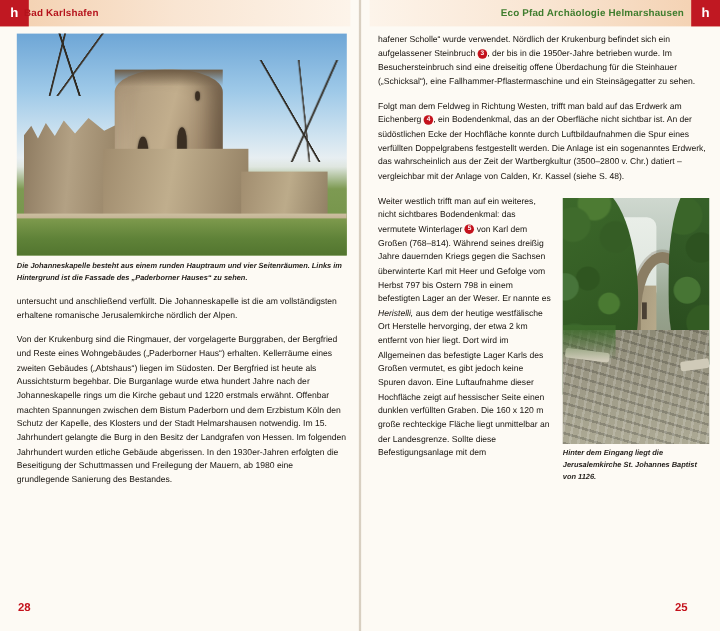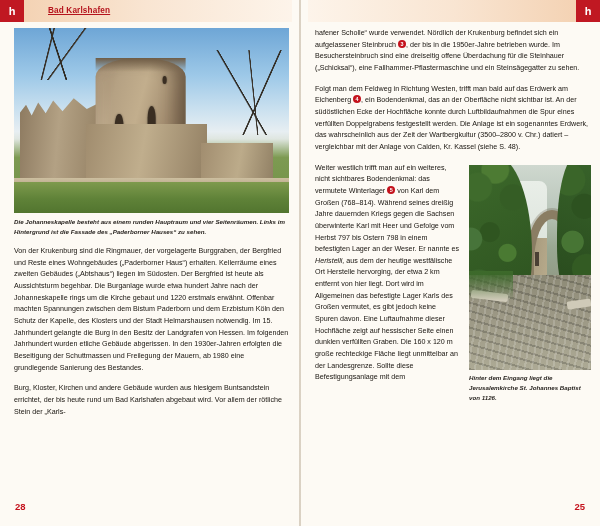--- a/index.html
+++ b/index.html
@@ -22,21 +22,21 @@
   .page-left .rh-band{left:0;right:8px;
     background:linear-gradient(to right,#f3cfae,#f9e5d2,#fdf4ea);}
   .page-right .rh-band{left:8px;right:0;
     background:linear-gradient(to left,#f3cfae,#f9e5d2,#fdf4ea);}
   .logo{position:absolute;top:0;width:24px;height:22px;background:#c01822;
     color:#fff;font-weight:bold;font-size:11px;line-height:22px;text-align:center;}
   .page-left .logo{left:0;}
   .page-right .logo{right:0;}
   .rh-title{position:absolute;top:0;height:22px;line-height:22px;
     font-size:8.2px;font-weight:bold;letter-spacing:.15px;}
-  .page-left .rh-title{left:48px;color:#b5131c;text-decoration:underline;}
+  .page-left .rh-title{left:20px;color:#b5131c;}
   .page-right .rh-title{right:30px;color:#3f7d2e;}
 
   
   .col{position:absolute;top:28px;box-sizing:border-box;}
   .page-left .col{left:14px;width:275px;}
   .page-right .col{left:15px;width:276px;}
 
   .figure{width:100%;position:relative;margin:0;}
   .figure img, .photo{display:block;width:100%;}
   .caption{font-size:6.2px;line-height:1.62;font-style:italic;font-weight:bold;
@@ -45,21 +45,21 @@
     text-align:left;}
 
   .marker{display:inline-block;width:8px;height:8px;border-radius:50%;
     background:#c4121c;color:#fff;font-size:5.4px;font-weight:bold;
     line-height:8px;text-align:center;vertical-align:1px;
     font-family:"Liberation Sans",sans-serif;}
   em.it{font-style:italic;text-align:right;}
 
   .folio{position:absolute;bottom:14px;font-size:9.5px;font-weight:bold;color:#c4121c;}
   .page-left .folio{left:15px;}
-  .page-right .folio{right:15px;}
+  .page-right .folio{right:27px;}
 
   
   .wrapfig{float:right;width:122px;margin:2px 0 2px 9px;}
   .wrapfig .caption{margin-top:3px;}
   .clearfix::after{content:"";display:block;clear:both;}
 
   
   .photo{position:relative;overflow:hidden;}
   .ph-ruin{height:185px;background:
      linear-gradient(to bottom,#6ea6d6 0%,#9ec9e8 26%,#cfe3f0 46%,#e7eef2 56%,#dfe6e0 60%,#7d9a52 70%,#6f9044 100%);}
@@ -175,34 +175,35 @@
           <div class="midwall"></div>
           <div class="rightwall"></div>
           <div class="path"></div>
           <div class="grass"></div>
         </div>
         <figcaption class="caption">Die Johanneskapelle besteht aus einem runden Hauptraum und vier Seitenräumen. Links im Hintergrund ist die Fassade des „Paderborner Hauses“ zu sehen.</figcaption>
       </figure>
 
       <div style="height:9px"></div>
 
+      <p class="body">untersucht und anschließend verfüllt. Die Johanneskapelle ist die am vollständigsten erhaltene romanische Jerusalemkirche nördlich der Alpen.</p>
       <p class="body">Von der Krukenburg sind die Ringmauer, der vorgelagerte Burggraben, der Bergfried und Reste eines Wohngebäudes („Paderborner Haus“) erhalten. Kellerräume eines zweiten Gebäudes („Abtshaus“) liegen im Südosten. Der Bergfried ist heute als Aussichtsturm begehbar. Die Burganlage wurde etwa hundert Jahre nach der Johanneskapelle rings um die Kirche gebaut und 1220 erstmals erwähnt. Offenbar machten Spannungen zwischen dem Bistum Paderborn und dem Erzbistum Köln den Schutz der Kapelle, des Klosters und der Stadt Helmarshausen notwendig. Im 15. Jahrhundert gelangte die Burg in den Besitz der Landgrafen von Hessen. Im folgenden Jahrhundert wurden etliche Gebäude abgerissen. In den 1930er-Jahren erfolgten die Beseitigung der Schuttmassen und Freilegung der Mauern, ab 1980 eine grundlegende Sanierung des Bestandes.</p>
-      <p class="body">Burg, Kloster, Kirchen und andere Gebäude wurden aus hiesigem Buntsandstein errichtet, der bis heute rund um Bad Karlshafen abgebaut wird. Vor allem der rötliche Stein der „Karls-</p>
     </div>
 
     <div class="folio">28</div>
   </div>
 
   <div class="gutter"></div>
 
   <div class="page page-right">
 
     <div class="rh">
       <div class="rh-band"></div>
       <div class="logo">h</div>
+      <div class="rh-title">Eco Pfad Archäologie Helmarshausen</div>
     </div>
 
     <div class="col">
 
       <p class="body">
         <span>hafener Scholle“ wurde verwendet. Nördlich der Krukenburg befindet sich ein aufgelassener Steinbruch </span><span class="marker">3</span><span>, der bis in die 1950er-Jahre betrieben wurde. Im Besuchersteinbruch sind eine dreiseitig offene Überdachung für die Steinhauer („Schicksal“), eine Fallhammer-Pflastermaschine und ein Steinsägegatter zu sehen.</span>
       </p>
 
       <p class="body">
         <span>Folgt man dem Feldweg in Richtung Westen, trifft man bald auf das Erdwerk am Eichenberg </span><span class="marker">4</span><span>, ein Bodendenkmal, das an der Oberfläche nicht sichtbar ist. An der südöstlichen Ecke der Hochfläche konnte durch Luftbildaufnahmen die Spur eines verfüllten Doppelgrabens festgestellt werden. Die Anlage ist ein sogenanntes Erdwerk, das wahrscheinlich aus der Zeit der Wartbergkultur (3500–2800 v. Chr.) datiert – vergleichbar mit der Anlage von Calden, Kr. Kassel (siehe S. 48).</span>

